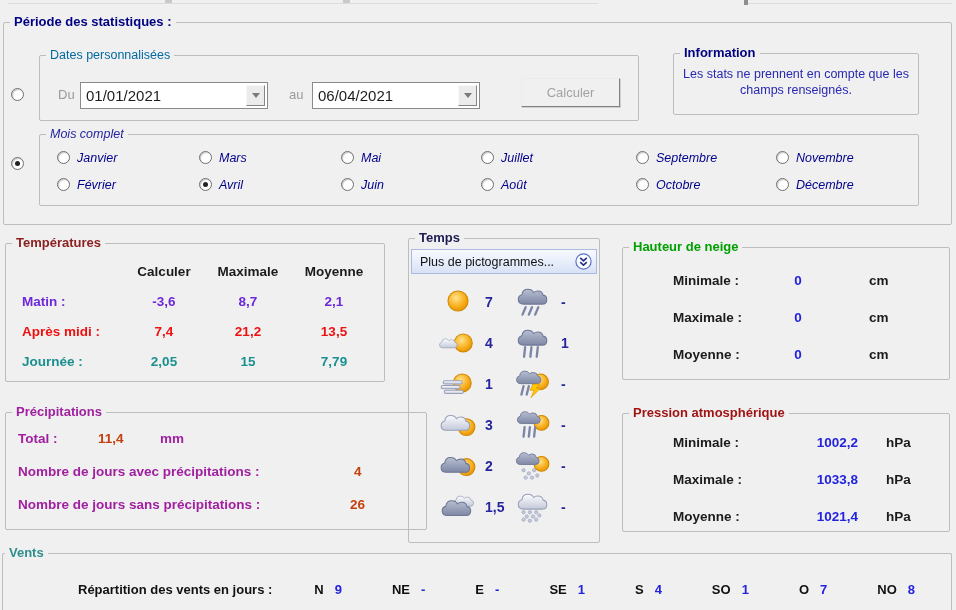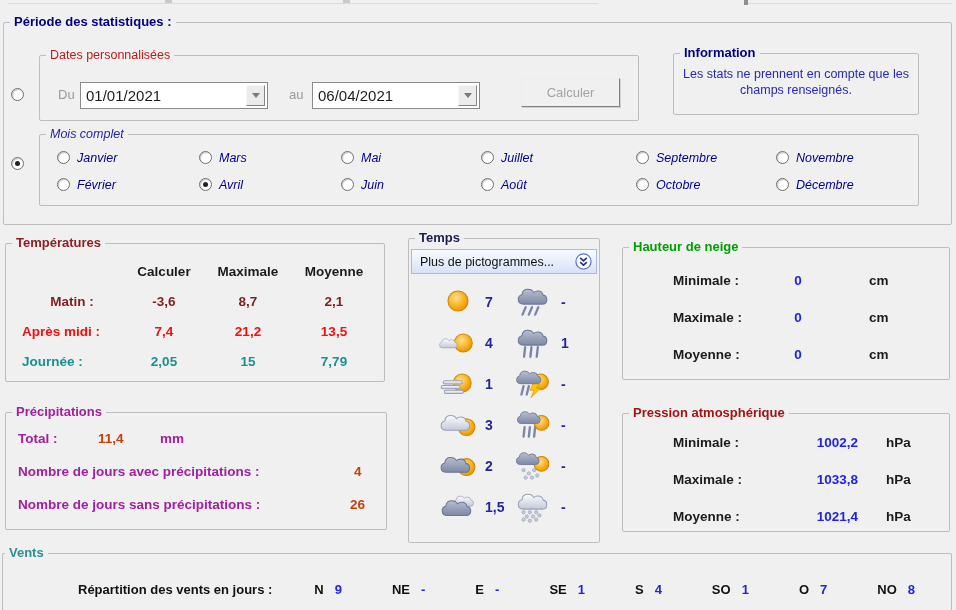--- a/index.html
+++ b/index.html
@@ -41,21 +41,21 @@
   
   #months-grid{position:absolute;left:17px;top:9px;display:grid;grid-auto-flow:column;
     grid-template-rows:27px 27px;grid-template-columns:142px 142px 140px 155px 140px auto;}
 
   
   .temp-grid{position:absolute;left:16px;top:12px;display:grid;
     grid-template-columns:100px 84px 84px 88px;grid-auto-rows:30px;align-items:center;}
   .temp-head{font-size:13.5px;font-weight:bold;color:#1b1b1b;text-align:center;}
   .temp-label{font-size:13.5px;font-weight:bold;}
   .temp-val{font-size:13.5px;font-weight:bold;text-align:center;}
-  .row-matin{color:#7f1d1d;text-align:center;} .row-apresmidi{color:#ee1111;} .row-journee{color:#1a8f8f;}
+  .row-matin{color:#6d28d9;} .row-apresmidi{color:#ee1111;} .row-journee{color:#1a8f8f;}
 
   
   #picto-header{position:absolute;left:2px;top:10px;width:186px;height:25px;
     background:linear-gradient(#f8faff,#d8e2f6);border:1px solid #aabbdd;
     display:flex;align-items:center;cursor:pointer;}
   #picto-header .txt{flex:1;font-size:12.5px;color:#111;padding-left:8px;white-space:nowrap;}
   #picto-header .chev{margin-right:4px;display:flex;}
   #weather-grid{position:absolute;left:2px;top:42px;display:grid;
     grid-template-columns:42px 32px 44px 26px;grid-auto-rows:41px;align-items:center;padding-left:28px;}
   .wicon{width:38px;height:32px;display:flex;align-items:center;}
@@ -125,21 +125,21 @@
 
   <div class="group" id="periode-group" style="left:3px;top:22px;width:949px;height:203px;">
     <span class="legend" style="color:#000080;">Période des statistiques :</span>
 
     <span class="radio" style="position:absolute;left:7px;top:65px;" data-checked="false"></span>
     <span class="radio" style="position:absolute;left:7px;top:134px;" data-checked="true">
         <span class="dot"></span>
       </span>
 
     <div class="group" id="dates-group" style="left:35px;top:32px;width:600px;height:66px;">
-      <span class="legend" style="font-weight:normal;color:#b91c1c;font-size:12.5px;">Dates personnalisées</span>
+      <span class="legend" style="font-weight:normal;color:#0369a1;font-size:12.5px;">Dates personnalisées</span>
       <span class="dim" style="position:absolute;left:18px;top:31px;">Du</span>
       <div class="combo" style="left:40px;top:26px;width:188px;">
         <span class="val">01/01/2021</span>
         <span class="arrowbtn">
             <span class="tri"></span>
           </span>
       </div>
       <span class="dim" style="position:absolute;left:249px;top:31px;">au</span>
       <div class="combo" style="left:272px;top:26px;width:168px;">
         <span class="val">06/04/2021</span>
@@ -384,21 +384,21 @@
         <span class="stat-unit">cm</span>
       </div>
       <div class="stat-row">
         <span class="stat-label">Moyenne :</span>
         <span class="stat-val">0</span>
         <span class="stat-unit">cm</span>
       </div>
     </div>
   </div>
 
-  <div class="group" style="left:5px;top:412px;width:382px;height:118px;">
+  <div class="group" style="left:5px;top:412px;width:422px;height:118px;">
     <span class="legend" style="color:#a020a0;">Précipitations</span>
     <div class="pline" style="top:18px;right:8px;">
       <span>Total :</span>
       <span class="bluev" style="left:80px;">11,4</span>
       <span style="position:absolute;left:142px;">mm</span>
     </div>
     <div class="pline" style="top:51px;right:8px;">
       <span>Nombre de jours avec précipitations :</span>
       <span class="bluev" style="left:336px;">4</span>
     </div>

